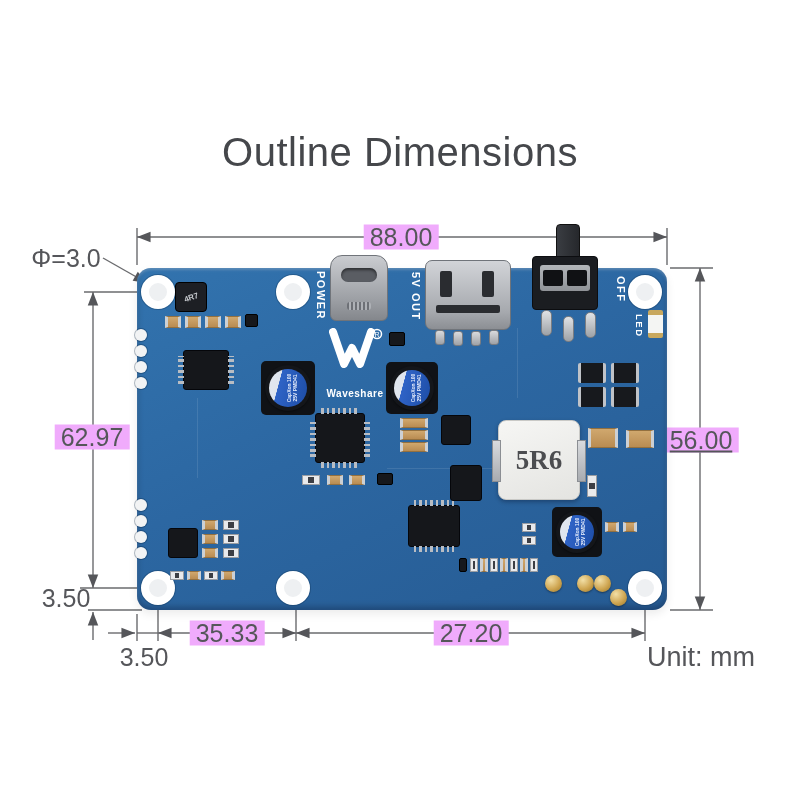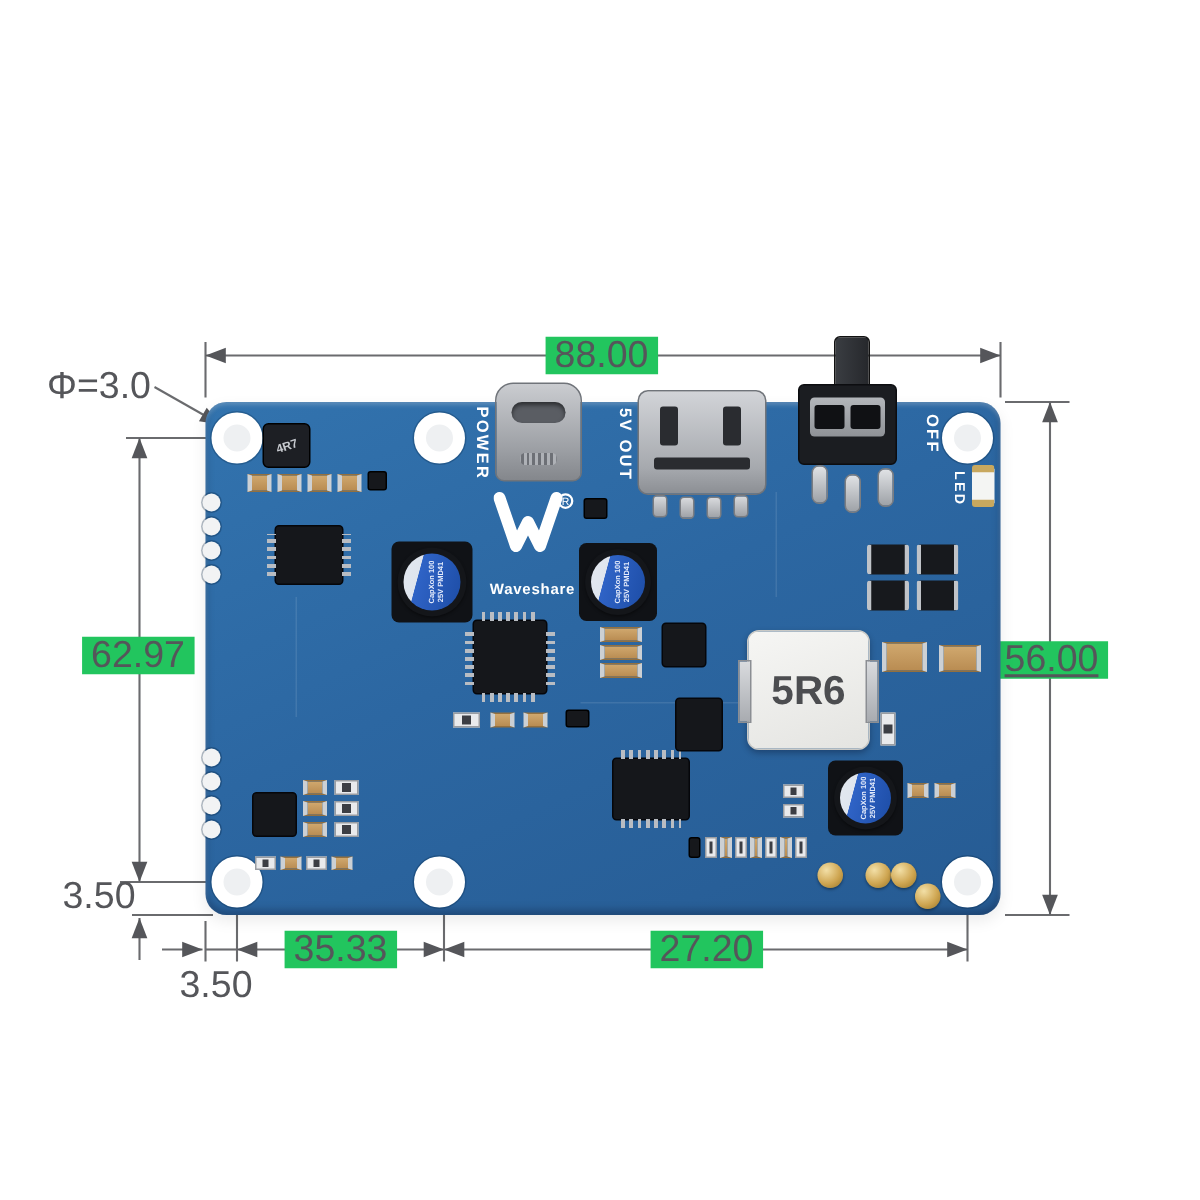--- a/index.html
+++ b/index.html
@@ -2,21 +2,21 @@
 <html><head>
 <meta charset="utf-8">
 <style>
   html,body{margin:0;padding:0;background:#fff;}
   .canvas{position:relative;width:800px;height:800px;background:#fff;overflow:hidden;
           font-family:"Liberation Sans",sans-serif;}
   .page-title{position:absolute;left:0;top:130px;width:100%;text-align:center;
               font-size:40px;font-weight:400;color:#45474b;letter-spacing:.5px;}
   svg.dims{position:absolute;left:0;top:0;pointer-events:none;}
   .dim-label{position:absolute;transform:translate(-50%,-50%);font-size:25px;color:#55565a;
-             background:#22c55e;padding:0 6px;white-space:nowrap;line-height:1;}
+             background:#f0abfc;padding:0 6px;white-space:nowrap;line-height:1;}
   .dim-label.nobg{background:transparent;padding:0;}
   .unit-label{position:absolute;transform:translate(-50%,-50%);font-size:27px;color:#55565a;white-space:nowrap;}
 
   
   .board{position:absolute;left:137px;top:268px;width:530px;height:342px;border-radius:14px;
          background:linear-gradient(155deg,#347oae,#2b65a0);
          background:linear-gradient(155deg,#3273ae 0%,#2c67a2 45%,#265b93 100%);
          box-shadow:inset 0 2px 3px rgba(255,255,255,.22), inset 0 -3px 6px rgba(0,0,20,.28), 0 4px 10px rgba(0,0,0,.08);}
   .board *{position:absolute;box-sizing:border-box;}
   .trace{background:rgba(255,255,255,.10);}
@@ -42,21 +42,21 @@
   .spin{width:11px;height:26px;border-radius:5px;background:linear-gradient(180deg,#e0e2e5,#9ea2a7);border:1px solid #7a7d82;}
   .ledc{background:#f4f5f3;border-radius:2px;border-top:5px solid #c8a85e;border-bottom:5px solid #c8a85e;}
   .ecap-base{background:#101216;border-radius:5px;}
   .ecap{border-radius:50%;background:#14161a;box-shadow:0 1px 2px rgba(0,0,0,.4);}
   .ecap .top{position:absolute;left:4px;top:4px;right:4px;bottom:4px;border-radius:50%;overflow:hidden;
         background:linear-gradient(105deg,#e3e8f0 0%,#dfe5ee 28%,#2f63c6 29%,#1d4da6 100%);}
   .cap-label{position:absolute;left:58%;top:50%;width:34px;transform:translate(-50%,-50%) rotate(-90deg);
         font-size:5px;line-height:1.1;color:#e4ebfb;text-align:center;font-weight:700;}
   .ind-big{background:linear-gradient(160deg,#f6f6f4,#e4e4e1);border:1px solid #c9c9c6;border-radius:8px;
         display:flex;align-items:center;justify-content:center;font-weight:700;color:#4c4d50;
-        box-shadow:0 2px 4px rgba(0,0,20,.3);}
+        box-shadow:0 2px 4px rgba(0,0,20,.3);font-family:Liberation Serif, serif;}
   .ind-big::before,.ind-big::after{content:"";position:absolute;top:24%;width:7px;height:52%;
         background:linear-gradient(180deg,#d9dbde,#a8abb0);border:1px solid #8b8e93;}
   .ind-big::before{left:-7px;} .ind-big::after{right:-7px;}
   .ind-gray{background:linear-gradient(165deg,#b6b5b2,#908f8c);border:1px solid #77767a;border-radius:7px;
         display:flex;align-items:center;justify-content:center;font-weight:700;color:#26262a;
         box-shadow:0 2px 4px rgba(0,0,20,.3);}
   .ind-gray span{transform:scaleY(1.55);letter-spacing:3px;}
   .ind-4r7{background:#1d1f24;border-radius:4px;border:1px solid #000;color:#c7cacf;font-size:8px;font-weight:700;
         display:flex;align-items:center;justify-content:center;}
   .ind-4r7 span{transform:rotate(-18deg);}
@@ -78,20 +78,21 @@
   .pogo{width:17px;height:17px;border-radius:50%;
         background:radial-gradient(circle at 35% 30%,#f2dfa6,#cfa652 55%,#9a7526);box-shadow:0 1px 2px rgba(0,0,0,.4);}
   .brand-txt{color:#fff;font-weight:700;font-size:10px;letter-spacing:.5px;text-align:center;}
   .ups-label{color:#fff;font-weight:700;font-size:22px;letter-spacing:1px;text-align:center;white-space:nowrap;}
 </style>
 </head>
 <body>
 
 <div class="canvas">
 
+  <div class="page-title">Outline Dimensions</div>
 
   <svg class="dims" width="800" height="800">
     <defs>
       <marker id="ar" viewBox="0 0 10 8" refX="9.4" refY="4" markerWidth="11" markerHeight="9" orient="auto-start-reverse">
           <path d="M0.6,0.6 L9.4,4 L0.6,7.4 Z" fill="#55565a"></path>
         </marker>
     </defs>
     <g stroke="#6a6b6e" stroke-width="1.4" fill="none">
 
       <line x1="137" y1="228" x2="137" y2="265"></line>
@@ -126,20 +127,21 @@
   </svg>
 
   <div class="dim-label" style="left:401px;top:237px;">88.00</div>
   <div class="dim-label nobg" style="left:66px;top:258px;">Φ=3.0</div>
   <div class="dim-label" style="left:92px;top:437px;">62.97</div>
   <div class="dim-label" style="left:701px;top:440px;text-decoration:underline;">56.00</div>
   <div class="dim-label nobg" style="left:66px;top:598px;">3.50</div>
   <div class="dim-label" style="left:227px;top:633px;">35.33</div>
   <div class="dim-label" style="left:471px;top:633px;">27.20</div>
   <div class="dim-label nobg" style="left:144px;top:657px;">3.50</div>
+  <div class="unit-label" style="left:701px;top:657px;">Unit: mm</div>
 
   <div class="board">
 
     <div class="trace" style="left:60px;top:130px;width:1px;height:80px;"></div>
     <div class="trace" style="left:250px;top:200px;width:120px;height:1px;"></div>
     <div class="trace" style="left:380px;top:60px;width:1px;height:70px;"></div>
 
     <div class="hole" style="left:4px;top:7px;"></div>
     <div class="hole" style="left:139px;top:7px;"></div>
     <div class="hole" style="left:491px;top:7px;"></div>

